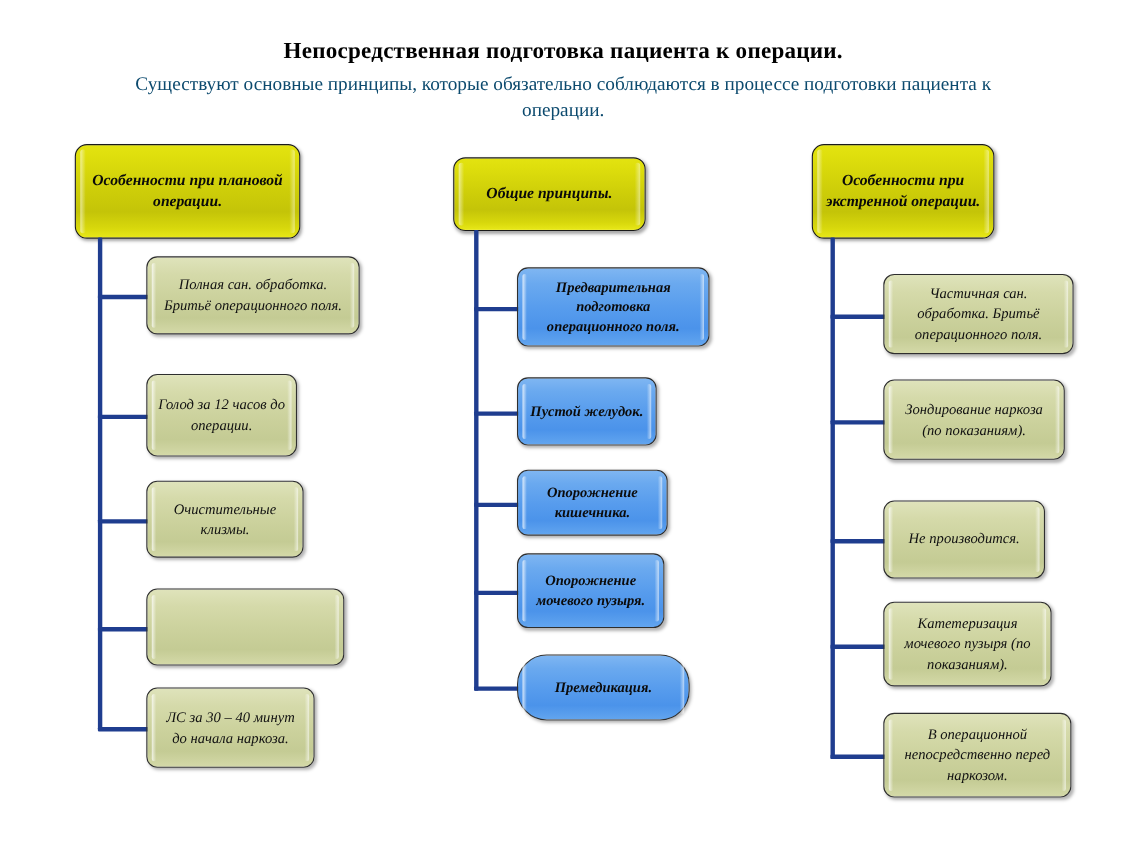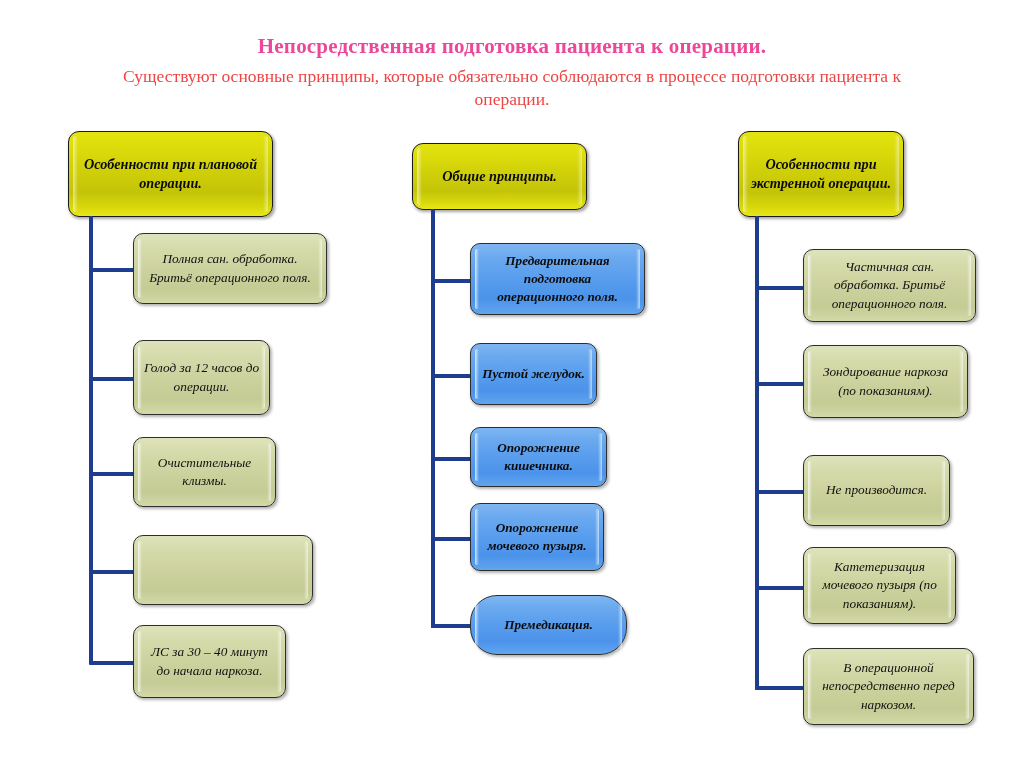--- a/index.html
+++ b/index.html
@@ -20,29 +20,29 @@
     position: absolute;
     left: 0;
     top: 34px;
     width: 1024px;
     text-align: center;
   }
   .page-title {
     font-family: "Liberation Serif", serif;
     font-weight: bold;
     font-size: 21px;
-    color: #ec4899;
+    color: #000000;
     letter-spacing: 0.2px;
     line-height: 1.15;
     margin: 0 0 7px 0;
   }
   .page-subtitle {
     font-family: "Liberation Serif", serif;
     font-size: 17.5px;
-    color: #ef4444;
+    color: #0c4a6e;
     line-height: 1.32;
     margin: 0 auto;
     width: 840px;
   }
 
   
   .column {
     position: absolute;
   }
 

